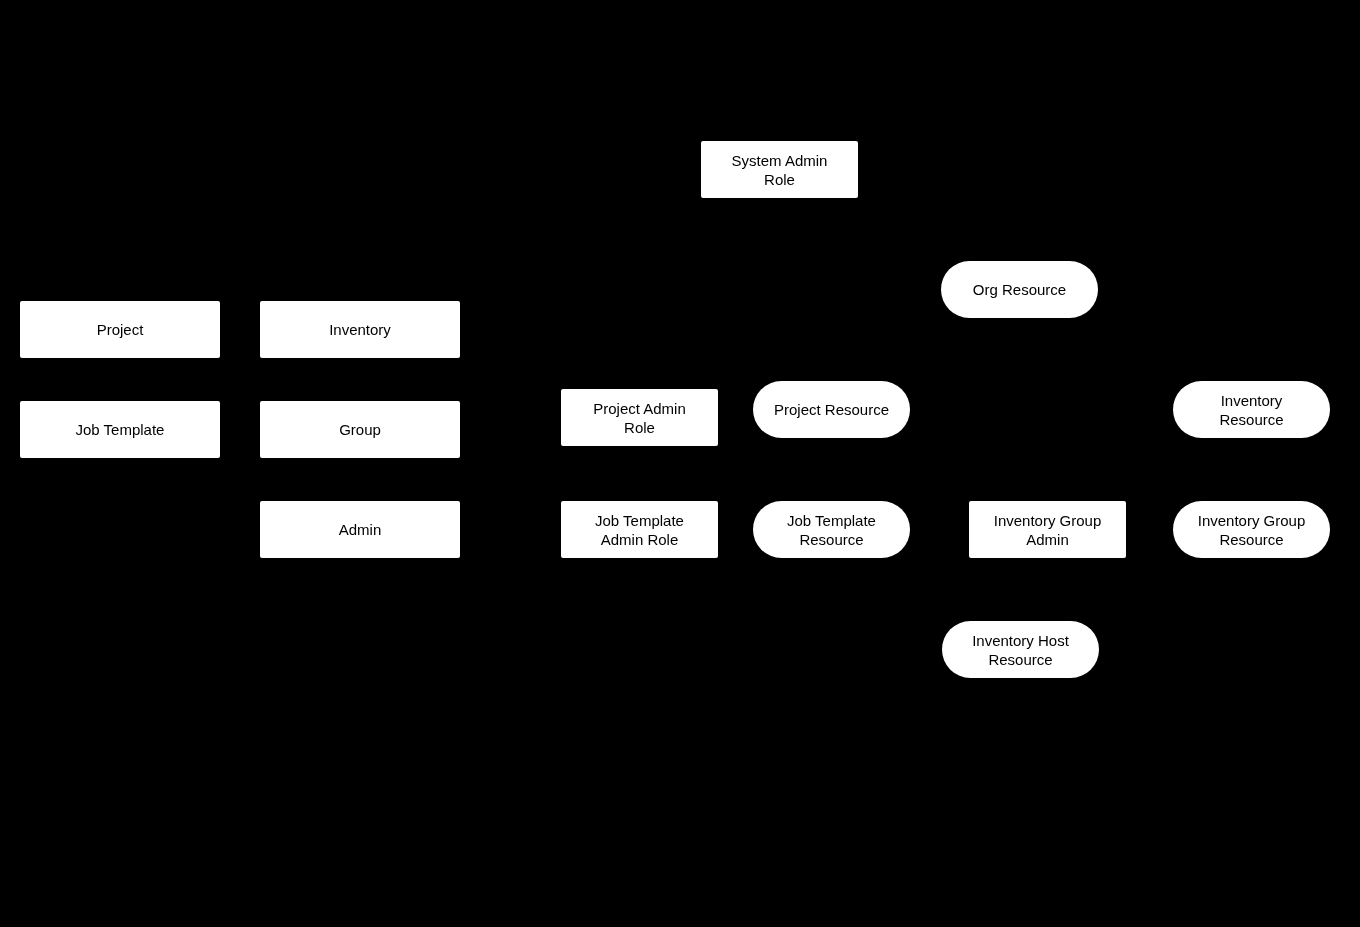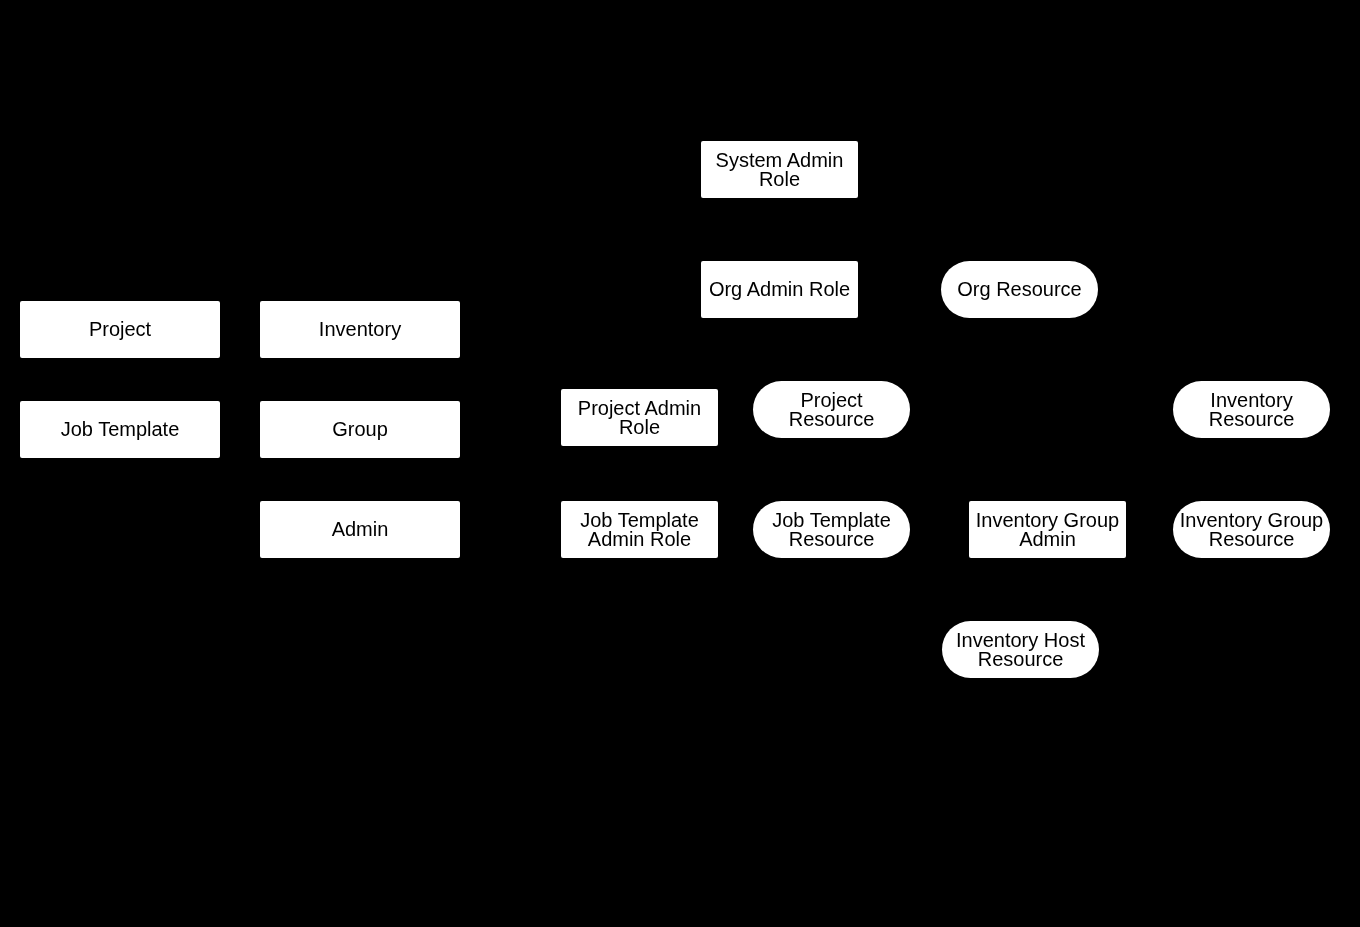--- a/index.html
+++ b/index.html
@@ -16,21 +16,21 @@
     font-family: "Liberation Sans", sans-serif;
   }
   .node {
     position: absolute;
     background: #ffffff;
     color: #000000;
     display: flex;
     align-items: center;
     justify-content: center;
     text-align: center;
-    font-size: 20px;
+    font-size: 15px;
     line-height: 19px;
     box-sizing: border-box;
     padding: 2px 6px;
   }
   .node.rect {
     border-radius: 2px;
   }
   .node.pill {
     border-radius: 999px;
   }
@@ -55,23 +55,20 @@
     <div class="node rect" style="left: 260px; top: 401px; width: 200px; height: 57px; background: rgb(255, 255, 255); color: rgb(0, 0, 0);">
       <span class="label">Group</span>
     </div>
     <div class="node rect" style="left: 260px; top: 501px; width: 200px; height: 57px; background: rgb(255, 255, 255); color: rgb(0, 0, 0);">
       <span class="label">Admin</span>
     </div>
     <div class="node rect" style="left: 701px; top: 141px; width: 157px; height: 57px; background: rgb(255, 255, 255); color: rgb(0, 0, 0);">
       <span class="label">System Admin
 Role</span>
     </div>
-    <div class="node rect" style="left: 701px; top: 261px; width: 157px; height: 57px; background: rgb(255, 255, 255); color: rgb(0, 0, 0);">
-      <span class="label">Org Admin Role</span>
-    </div>
     <div class="node pill" style="left: 941px; top: 261px; width: 157px; height: 57px; background: rgb(255, 255, 255); color: rgb(0, 0, 0);">
       <span class="label">Org Resource</span>
     </div>
     <div class="node rect" style="left: 561px; top: 381px; width: 157px; height: 57px; background: rgb(255, 255, 255); color: rgb(0, 0, 0); margin-top: 8px;">
       <span class="label">Project Admin
 Role</span>
     </div>
     <div class="node pill" style="left: 753px; top: 381px; width: 157px; height: 57px; background: rgb(255, 255, 255); color: rgb(0, 0, 0);">
       <span class="label">Project Resource</span>
     </div>

